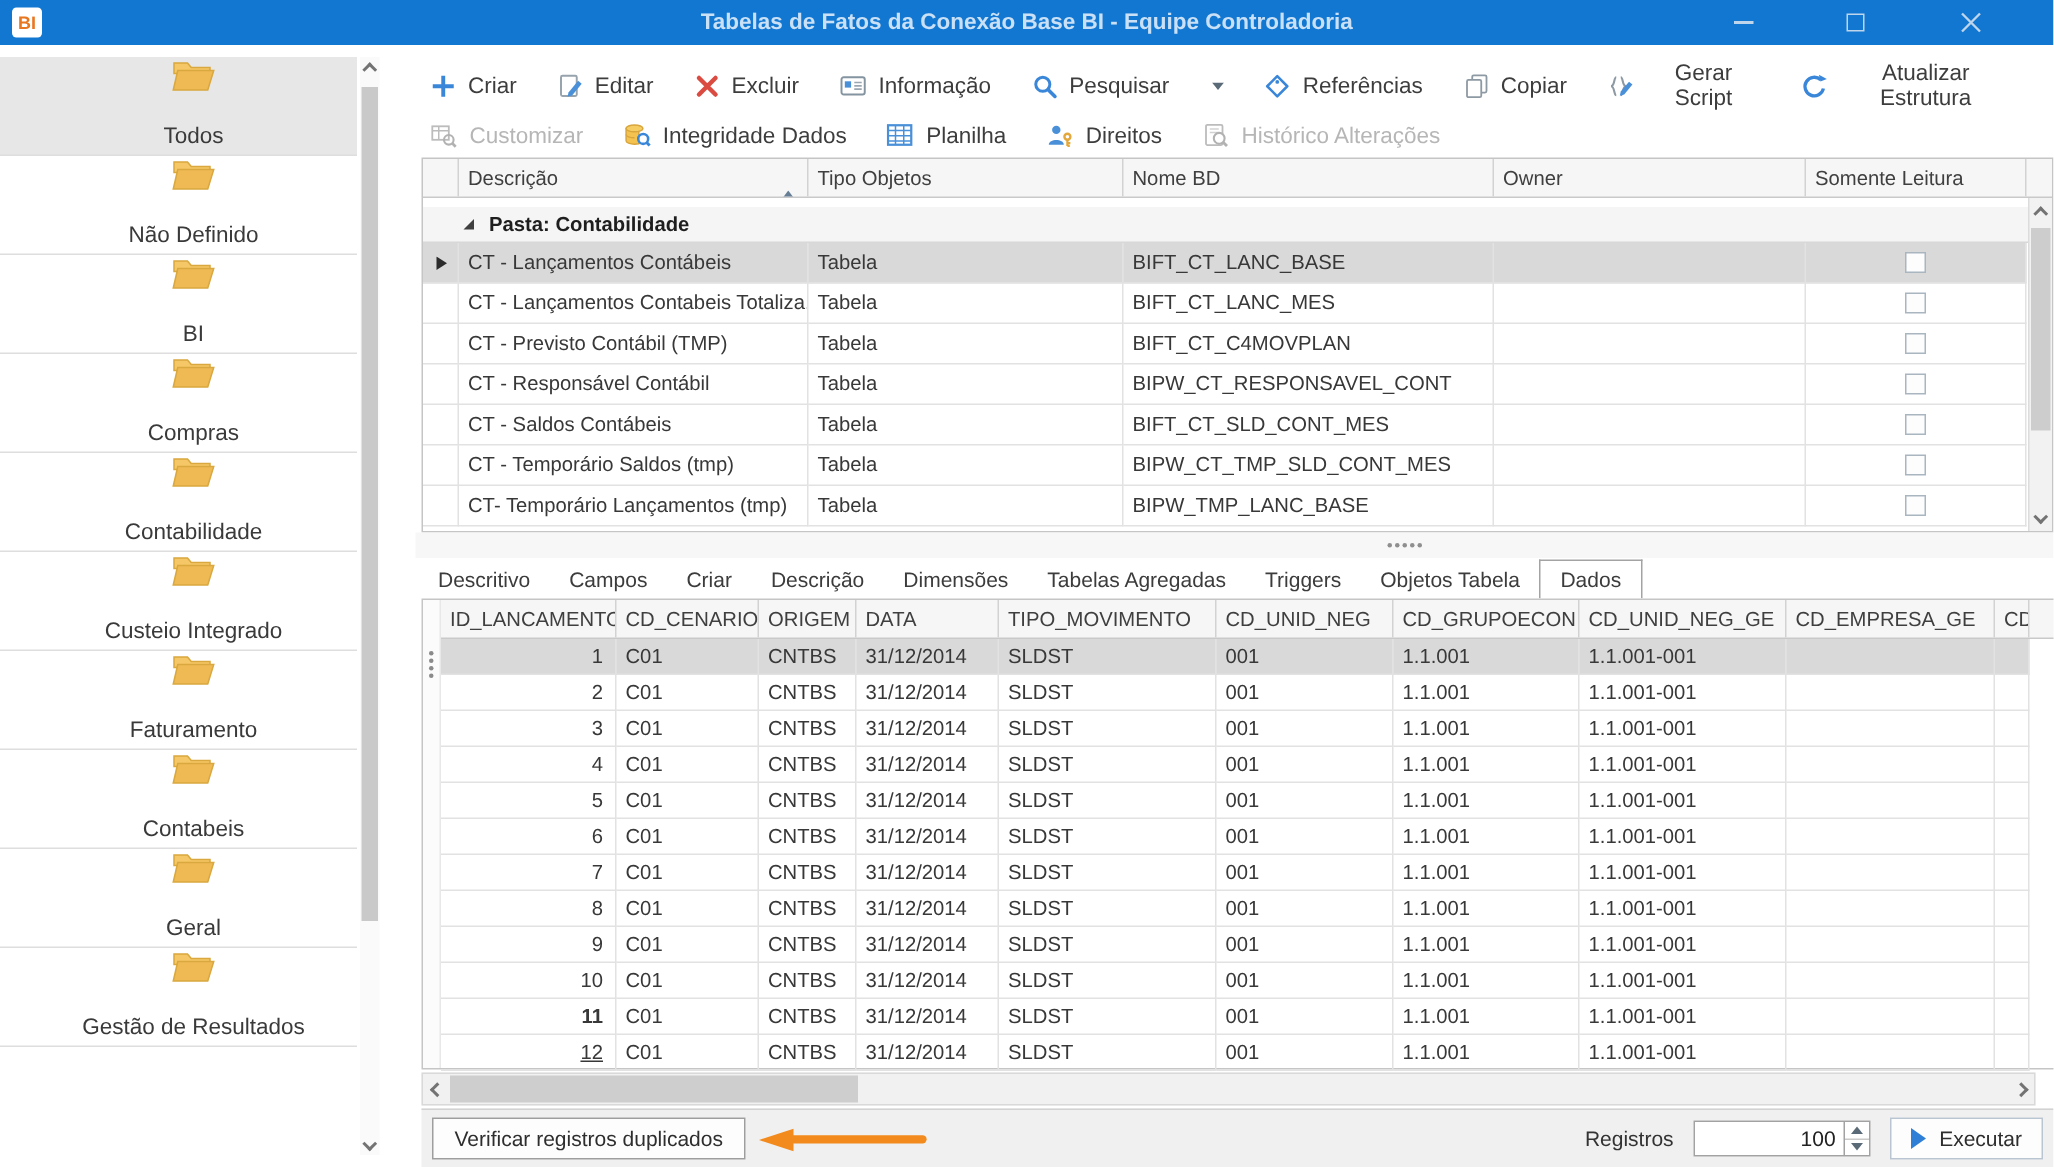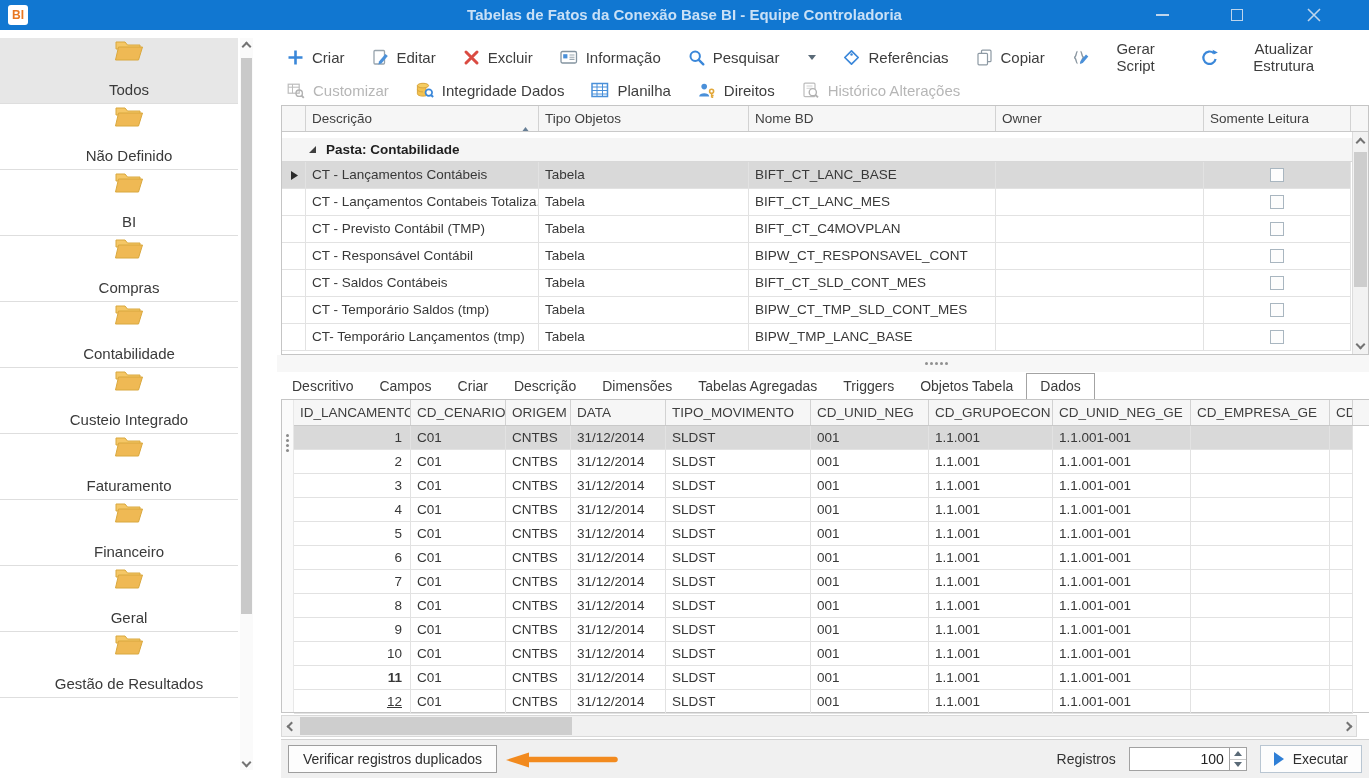--- a/index.html
+++ b/index.html
@@ -182,21 +182,21 @@
           <path d="M2 4h9l2.5 3H26v4H2z" fill="#f5c766" stroke="#d9a83e"></path>
           <path d="M4.5 9h24l-4 13H1.5z" fill="#efb954" stroke="#d9a83e"></path>
         </svg></span>
       <span class="lbl">Faturamento</span>
     </div>
     <div class="side-item">
       <span class="ic"><svg width="30" height="24" viewBox="0 0 30 24">
           <path d="M2 4h9l2.5 3H26v4H2z" fill="#f5c766" stroke="#d9a83e"></path>
           <path d="M4.5 9h24l-4 13H1.5z" fill="#efb954" stroke="#d9a83e"></path>
         </svg></span>
-      <span class="lbl">Financeiro</span>
+      <span class="lbl">Contabeis</span>
     </div>
     <div class="side-item">
       <span class="ic"><svg width="30" height="24" viewBox="0 0 30 24">
           <path d="M2 4h9l2.5 3H26v4H2z" fill="#f5c766" stroke="#d9a83e"></path>
           <path d="M4.5 9h24l-4 13H1.5z" fill="#efb954" stroke="#d9a83e"></path>
         </svg></span>
       <span class="lbl">Geral</span>
     </div>
     <div class="side-item">
       <span class="ic"><svg width="30" height="24" viewBox="0 0 30 24">

